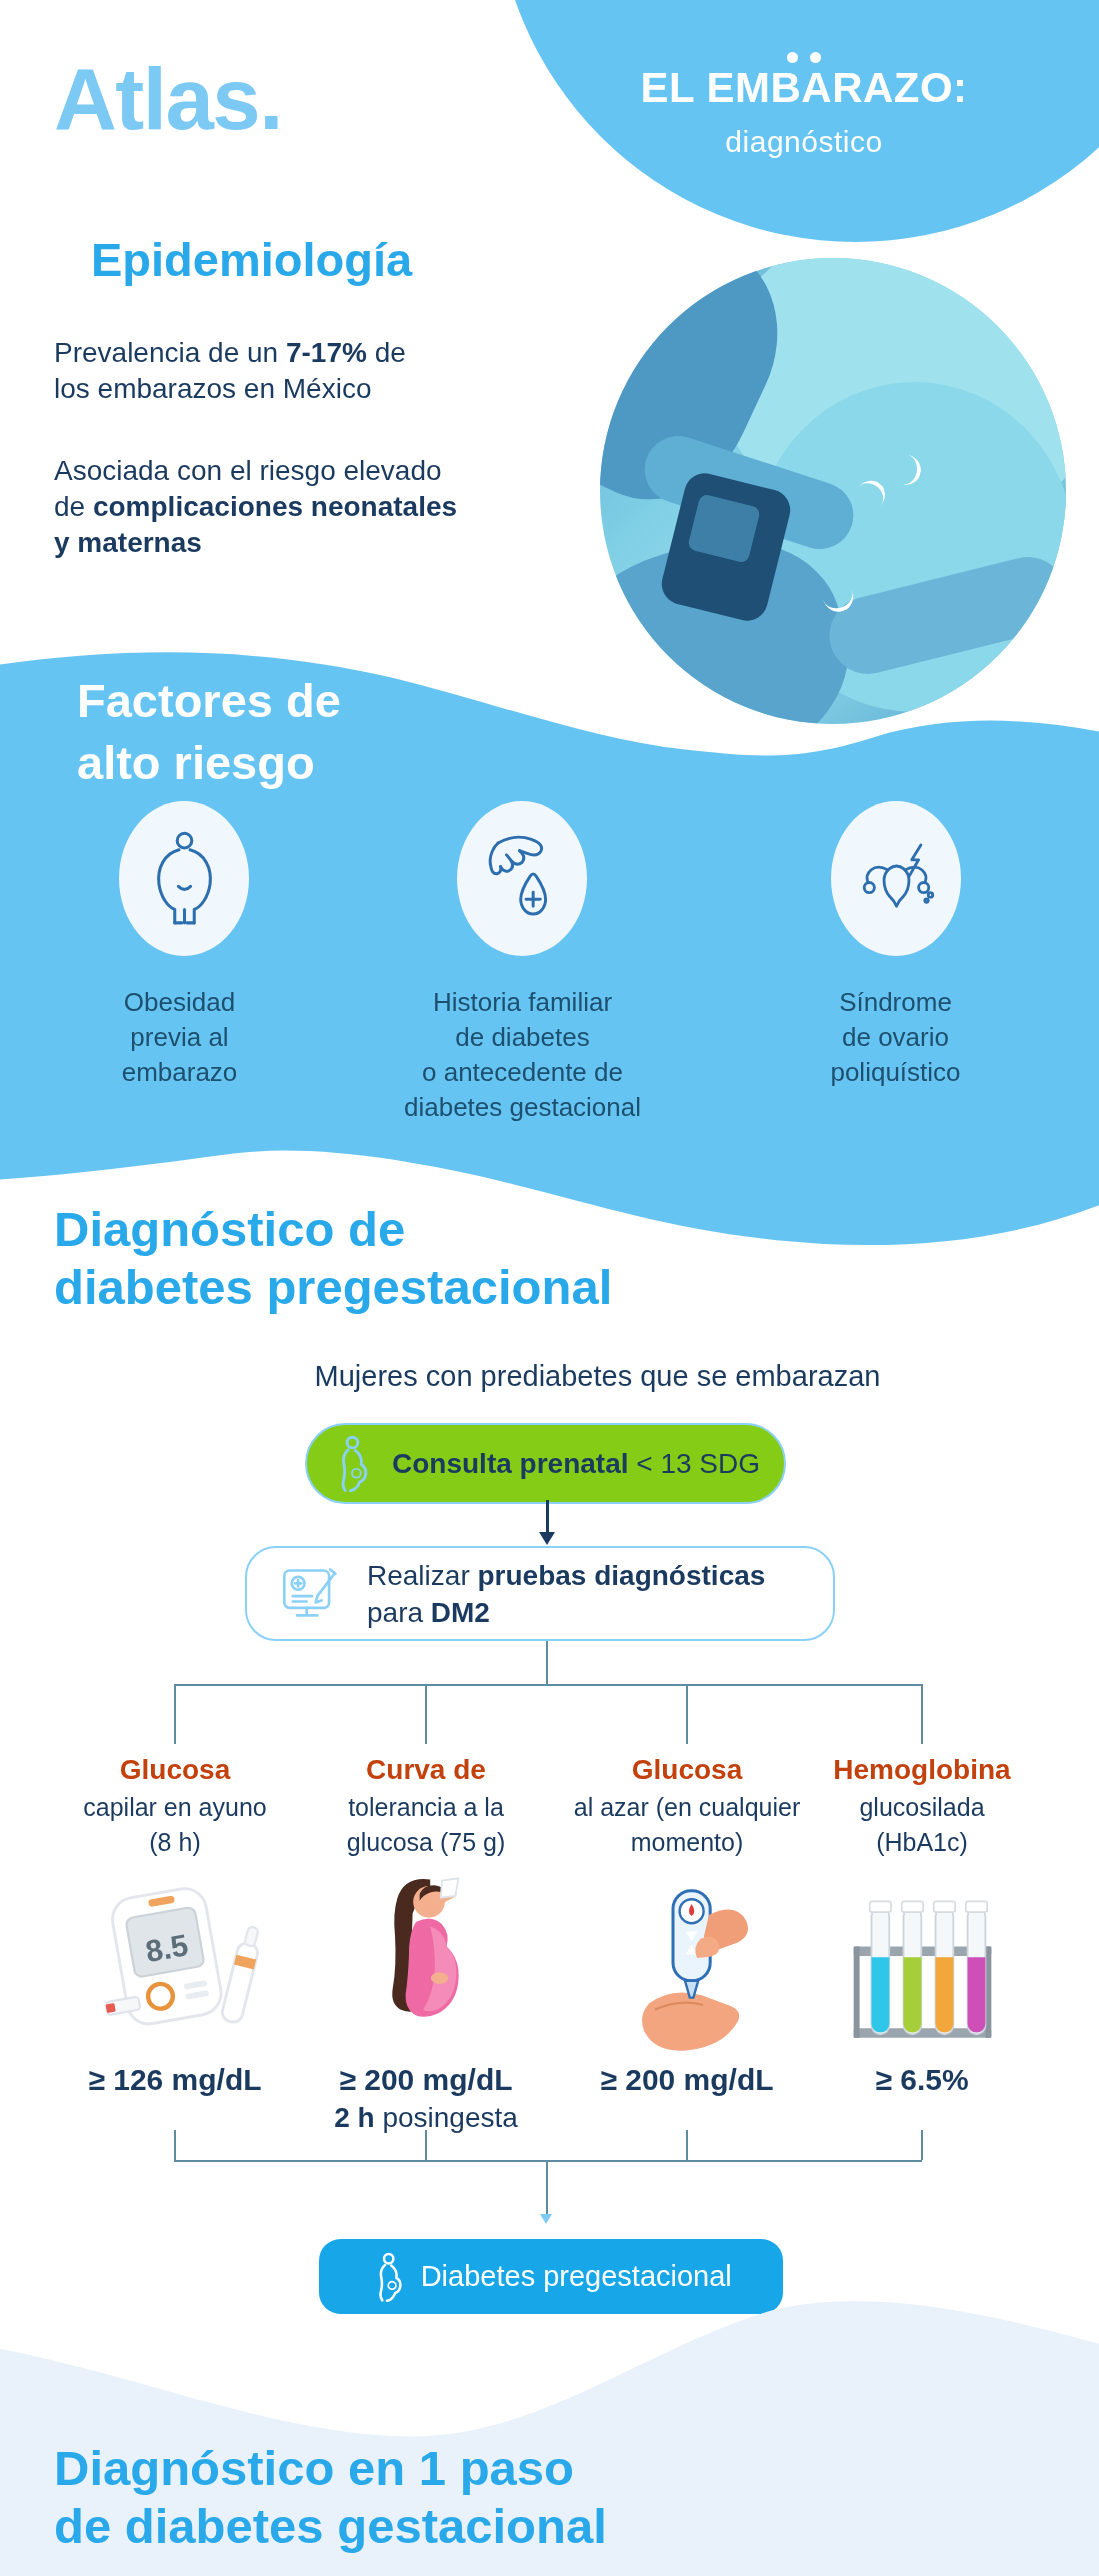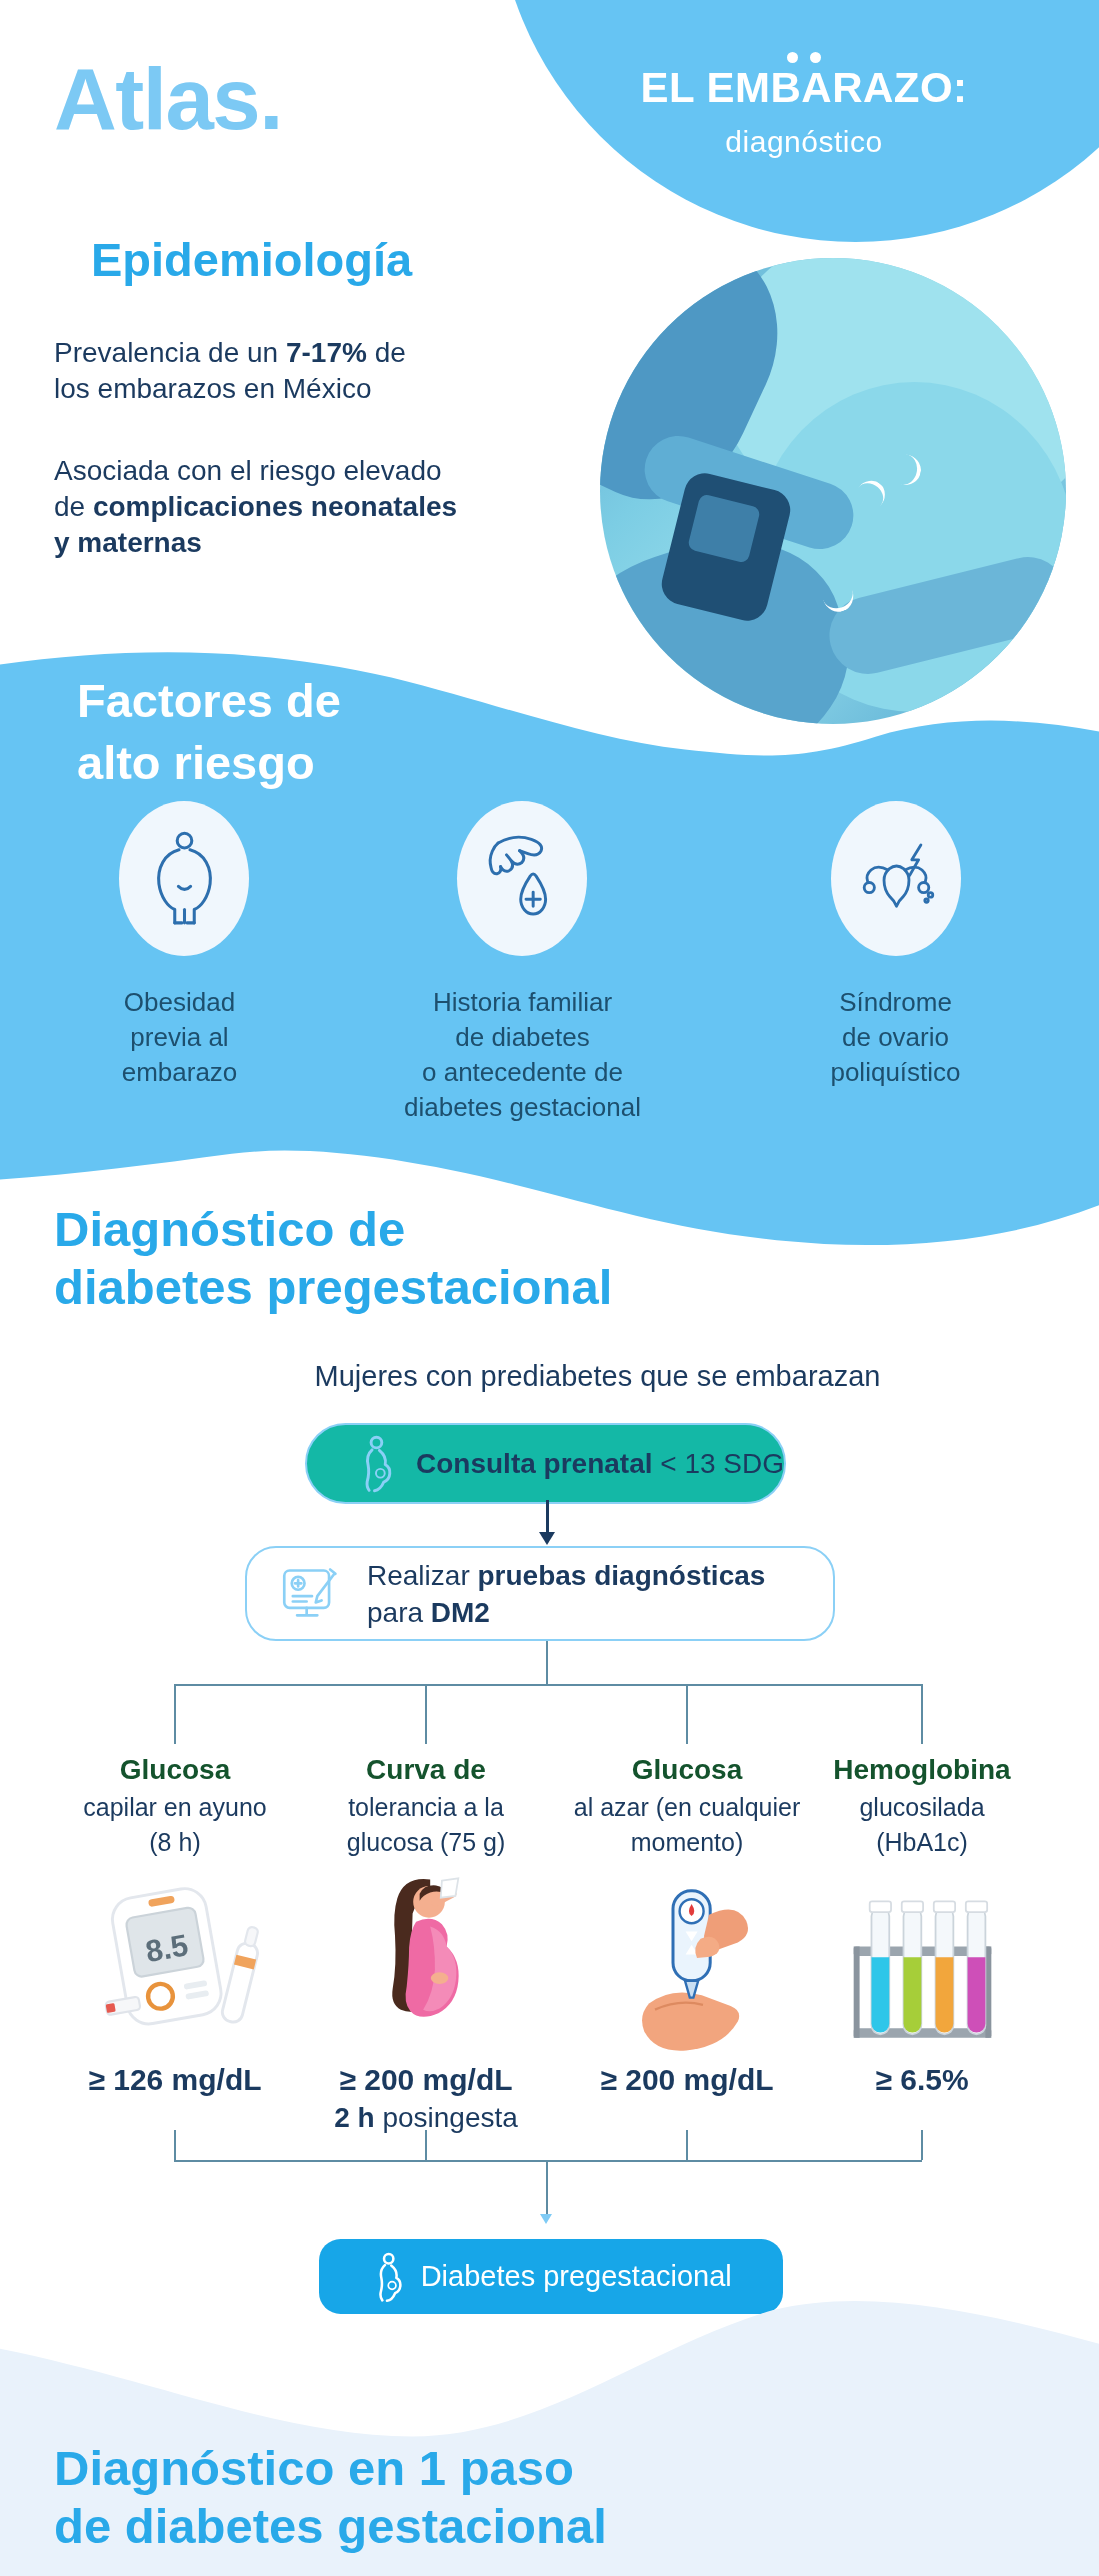--- a/index.html
+++ b/index.html
@@ -25,27 +25,27 @@
   .h1blue{font-size:47px;font-weight:700;color:#29A9E9;margin-left:39px;}
   .h1big{font-size:49px;font-weight:700;color:#29A9E9;line-height:58px;}
   .para{font-size:28px;line-height:36px;color:#1B3A5F;}
 
   
   .fact-head{left:77px;top:670px;font-size:47px;font-weight:700;color:#ffffff;line-height:62px;}
   .fcircle{width:130px;height:155px;border-radius:50%;background:#F0F7FD;display:flex;align-items:center;justify-content:center;}
   .flabel{font-size:26px;line-height:35px;color:#1D4F6E;text-align:center;width:289px;}
 
   
-  .pill{background:#14b8a6;border:2.1px solid #8BD0F6;border-radius:41px;display:flex;align-items:center;justify-content:flex-end;gap:22px;}
+  .pill{background:#84cc16;border:2.1px solid #8BD0F6;border-radius:41px;display:flex;align-items:center;justify-content:center;gap:22px;}
   .pill-text{font-size:28px;color:#1B3A5F;}
   .bigbox{background:#ffffff;border:2.1px solid #8BD0F6;border-radius:31px;display:flex;align-items:center;gap:23px;padding-left:33px;box-sizing:border-box;}
   .boxtext{font-size:28px;line-height:37px;color:#1B3A5F;}
 
   .tline{background:#5E8CA3;}
-  .col-title{font-size:28px;font-weight:700;text-align:center;color:#14532d;}
+  .col-title{font-size:28px;font-weight:700;text-align:center;color:#c2410c;}
   .col-sub{font-size:25px;line-height:35px;text-align:center;color:#1B3A5F;}
   .value{font-size:30px;font-weight:700;text-align:center;color:#1B3A5F;}
 
   .btn-blue{background:#17A6E8;border-radius:21.6px;display:flex;align-items:center;justify-content:center;gap:16.5px;color:#ffffff;}
   .btn-label{font-size:28px;color:#ffffff;}
 
   svg{display:block;}
 </style>
 </head>
 <body>

